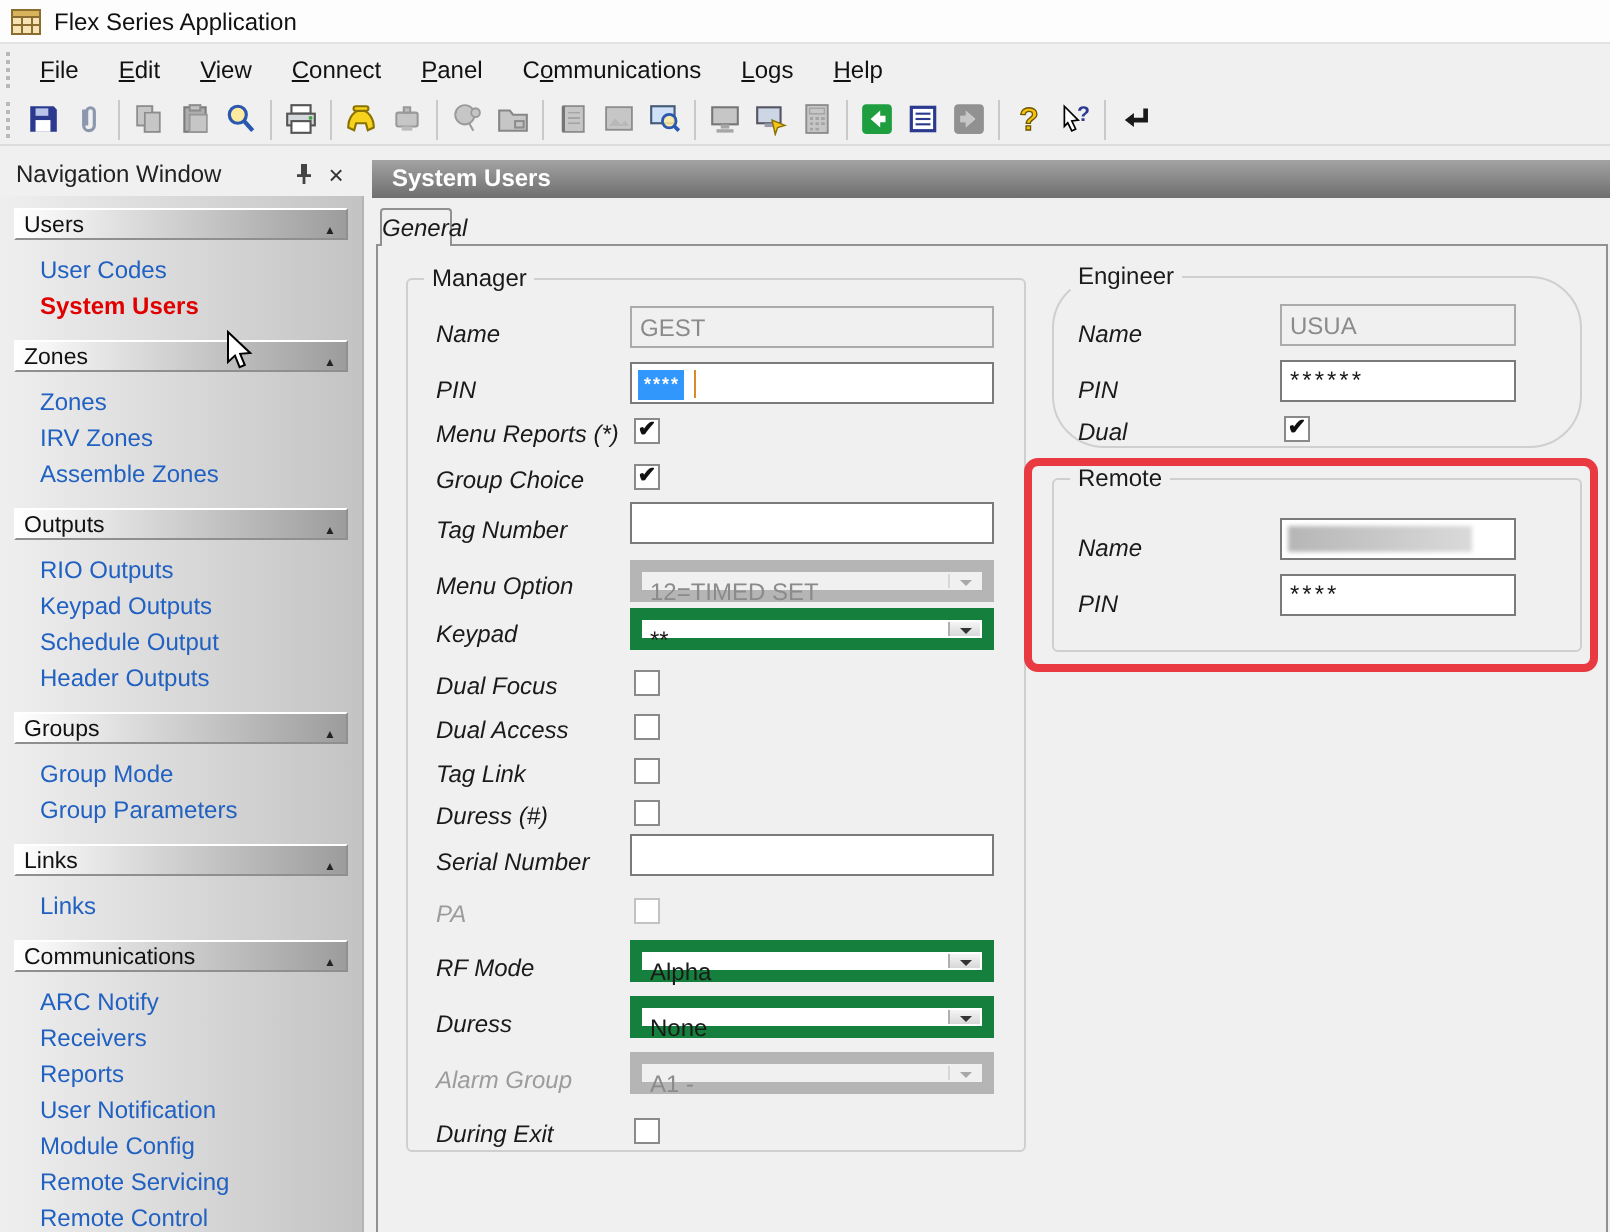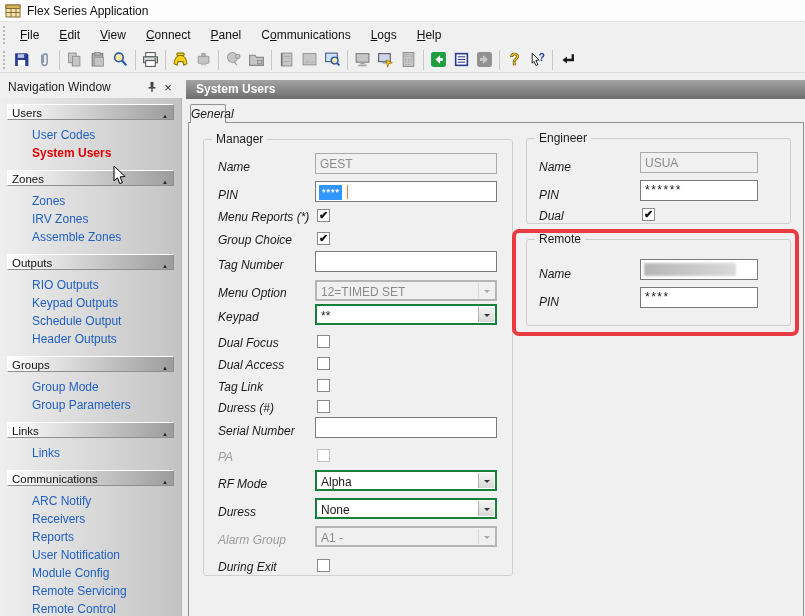--- a/index.html
+++ b/index.html
@@ -41,21 +41,21 @@
                       justify-content:center; color:#333; font-size:13px; }
   .nav-body { position:absolute; top:22px; left:0; right:0; bottom:0;
               background:linear-gradient(90deg,#efefef,#c3c3c3); padding-top:6px;
               border-right:1px solid #b5b5b5; }
   .nav-bar { height:16px; margin:0 7px; display:flex; align-items:flex-end;
              background:linear-gradient(90deg,#ffffff,#9c9c9c);
              border:1px solid #8f8f8f; border-top-color:#ffffff; border-left-color:#ffffff;
              padding:0 2px 0 4px; color:#111; }
   .nav-bar .bar-label { flex:1; font-size:11.5px; }
   .nav-bar .bar-btn { font-size:6px; color:#222; width:12px; text-align:center; }
-  .nav-list { margin:6px 0 8px 12px; }
+  .nav-list { margin:6px 0 8px 0; }
   .nav-item { height:18px; line-height:18px; padding-left:20px; color:#2161c1; cursor:pointer; }
   .nav-item.active { color:#e00000; font-weight:bold; }
 
   
   .main { position:absolute; left:186px; top:73px; right:0; bottom:0; }
   .panel-header { position:absolute; left:0; top:7px; right:0; height:19px;
                   background:linear-gradient(180deg,#a3a3a3,#6e6e6e);
                   color:#fff; font-weight:bold; line-height:19px; padding-left:10px; }
   .tab { position:absolute; left:4px; top:31px; width:36px; height:19px;
          background:#f0f0f0; border:1px solid #919191; border-bottom:none;
@@ -76,21 +76,21 @@
   .tinput.dis .val { color:#8b8b8b; }
 
   .sel { position:absolute; left:3px; top:3px; background:#3297fd; color:#fff;
          font-size:9px; font-weight:bold; letter-spacing:1px; padding:2px 2px 3px 3px; }
   .caret { position:absolute; left:31px; top:3px; width:1px; height:14px; background:#d98a2b; }
   .pinval { display:block; padding:2px 4px 0 4px; font-size:12px; letter-spacing:1.5px; }
   .redact { position:absolute; left:3px; top:3px; width:92px; height:13px;
             background:linear-gradient(90deg,#b6b6b6,#dadada); filter:blur(1px); }
 
   .combo { position:absolute; left:111px; width:182px; height:21px; background:#fff;
-           border:2px solid #15803d; }
+           border:6px solid #15803d; }
   .combo .ctext { display:block; padding:3px 20px 0 4px; white-space:nowrap; overflow:hidden; }
   .combo .cbtn { position:absolute; top:1px; right:1px; bottom:1px; width:16px;
                  background:linear-gradient(180deg,#f5f5f5,#d8d8d8); border-left:1px solid #b0b0b0;
                  display:flex; align-items:center; justify-content:center; }
   .tri { width:0; height:0; border:3.5px solid transparent; border-top-color:#333;
          margin-top:4px; }
   .combo.dis { background:#f0f0f0; border-color:#b5b5b5; }
   .combo.dis .ctext { color:#8b8b8b; }
   .combo.dis .cbtn { background:#f0f0f0; border-left-color:#d7d7d7; }
   .combo.dis .tri { border-top-color:#a8a8a8; }
@@ -472,21 +472,21 @@
         <span class="ctext">A1 -</span>
         <span class="cbtn">
             <span class="tri"></span>
           </span>
       </div>
 
       <span class="flabel" style="top:420px">During Exit</span>
       <span class="cb" style="top:419px"></span>
     </div>
 
-    <div class="grp" style="left:337px; top:15px; width:265px; height:86px;">
+    <div class="grp" style="left:337px; top:15px; width:265px; height:86px;border-radius:26px;">
       <span class="grp-title">Engineer</span>
 
       <span class="flabel" style="left:12px; top:21px">Name</span>
       <div class="tinput dis" style="left:113px; top:13px; width:118px">
           <span class="val">USUA</span>
         </div>
 
       <span class="flabel" style="left:12px; top:49px">PIN</span>
       <div class="tinput" style="left:113px; top:41px; width:118px">
           <span class="pinval">******</span>

